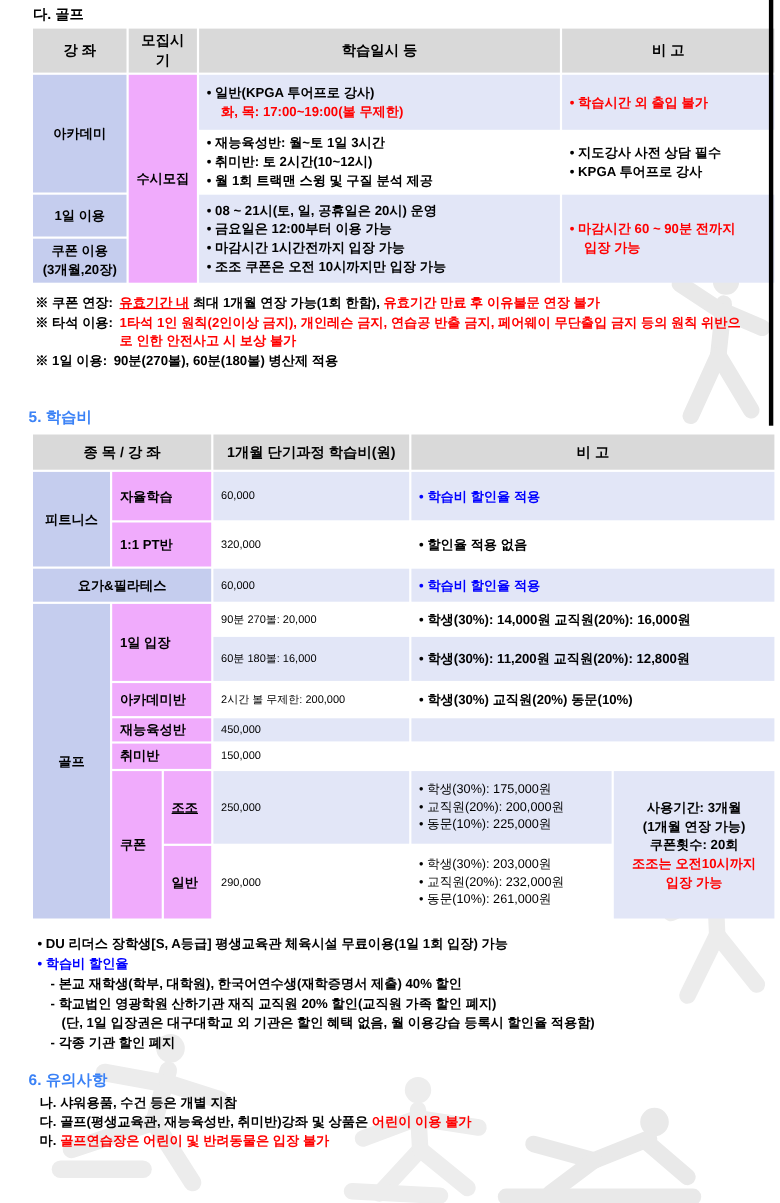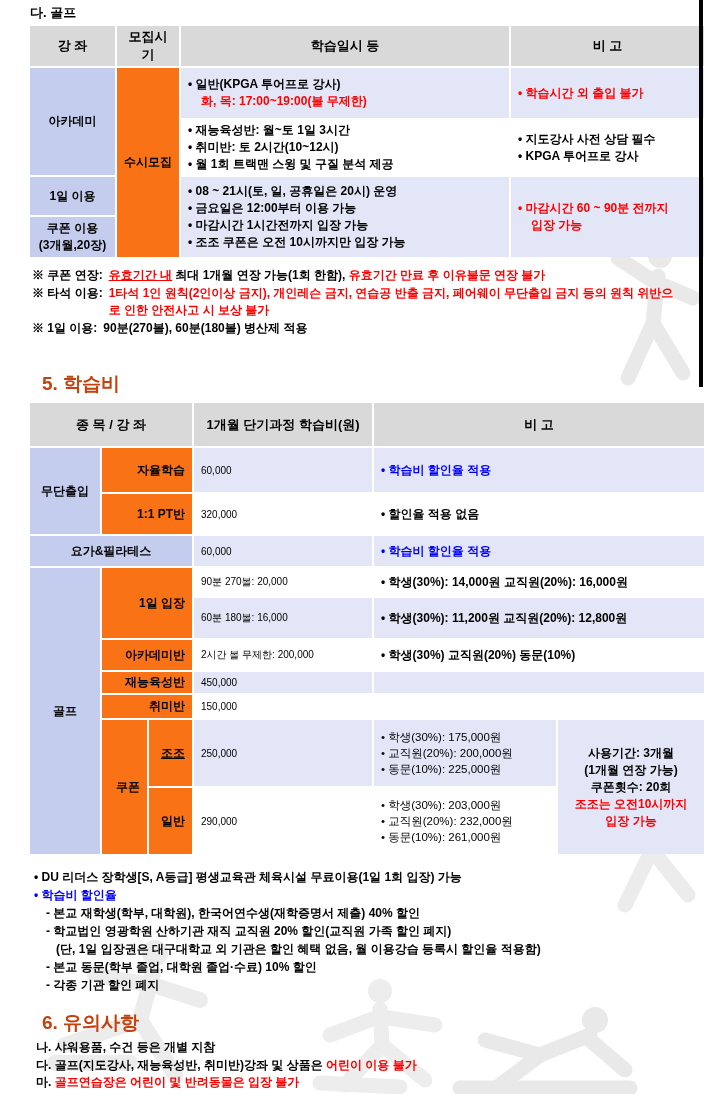--- a/index.html
+++ b/index.html
@@ -3,29 +3,29 @@
 <meta charset="utf-8">
 <style>
   html,body{margin:0;padding:0;background:#fff;}
   .page{position:relative;width:709px;height:1094px;background:#fff;overflow:hidden;
         font-family:"Liberation Sans",sans-serif;color:#000;font-size:12px;font-weight:bold;}
   .content{position:relative;z-index:2;}
   .wm{position:absolute;z-index:1;}
   .edge-line{position:absolute;left:699px;top:0;width:4px;height:387px;background:#000;z-index:3;}
 
   .sec-c{margin:4px 0 2px 30px;font-size:13px;}
-  .sec-green{color:#c2410c;font-size:19px;margin-left:42px;}
+  .sec-green{color:#3b82f6;font-size:14px;margin-left:26px;}
   .sec5{margin-top:34px;margin-bottom:4px;}
   .sec6{margin-top:16px;}
 
   table{border-collapse:separate;border-spacing:2px;table-layout:fixed;margin-left:28px;}
   td{padding:2px 7px;vertical-align:middle;overflow:hidden;}
   .hdr{background:#d9d9d9;text-align:center;font-size:13px;}
   .c1{background:#c5cdee;text-align:center;}
-  .c2{background:#f97316;text-align:right;}
+  .c2{background:#f0abfc;text-align:left;}
   .lav{background:#e2e6f7;}
   .wht{background:#ffffff;}
   .ln{line-height:17px;}
   .indent{padding-left:13px;}
   .red{color:#ff0000;}
   .blue{color:#0000ff;}
   .u{text-decoration:underline;}
   .price{font-weight:normal;font-size:10px;padding-right:10px;}
   .mini{font-weight:normal;font-size:11.5px;line-height:16px;}
   .usage{text-align:center;line-height:17px;}
@@ -181,27 +181,27 @@
     <table class="t2">
       <colgroup>
           <col style="width:70px">
           <col style="width:45px">
           <col style="width:43px">
           <col style="width:178px">
           <col style="width:182px">
           <col style="width:146px">
         </colgroup>
       <tbody>
-          <tr style="height:43px">
+          <tr style="height:32px">
         <td class="hdr" colspan="3">종 목 / 강 좌</td>
         <td class="hdr">1개월 단기과정 학습비(원)</td>
         <td class="hdr" colspan="2">비  고</td>
       </tr>
       <tr style="height:44px">
-        <td class="c1" rowspan="2">무단출입</td>
+        <td class="c1" rowspan="2">피트니스</td>
         <td class="c2" colspan="2">자율학습</td>
         <td class="lav price">60,000</td>
         <td class="lav blue" colspan="2">• 학습비 할인율 적용</td>
       </tr>
       <tr style="height:40px">
         <td class="c2" colspan="2">1:1 PT반</td>
         <td class="wht price">320,000</td>
         <td class="wht" colspan="2">• 할인율 적용 없음</td>
       </tr>
       <tr style="height:30px">
@@ -262,25 +262,24 @@
       </tr>
     </tbody>
       </table>
 
     <div class="bullets">
       <div>• DU 리더스 장학생[S, A등급] 평생교육관 체육시설 무료이용(1일 1회 입장) 가능</div>
       <div class="blue">• 학습비 할인율</div>
       <div class="b-ind1">- 본교 재학생(학부, 대학원), 한국어연수생(재학증명서 제출) 40% 할인</div>
       <div class="b-ind1">- 학교법인 영광학원 산하기관 재직 교직원 20% 할인(교직원 가족 할인 폐지)</div>
       <div class="b-ind2">(단, 1일 입장권은 대구대학교 외 기관은 할인 혜택 없음, 월 이용강습 등록시 할인율 적용함)</div>
-      <div class="b-ind1">- 본교 동문(학부 졸업, 대학원 졸업·수료) 10% 할인</div>
       <div class="b-ind1">- 각종 기관 할인 폐지</div>
     </div>
 
     <div class="sec-green sec6">6. 유의사항</div>
     <div class="notice">
       <div>나. 샤워용품, 수건 등은 개별 지참</div>
-      <div><span>다. 골프(지도강사, 재능육성반, 취미반)강좌 및 상품은 </span><span class="red">어린이 이용 불가</span></div>
+      <div><span>다. 골프(평생교육관, 재능육성반, 취미반)강좌 및 상품은 </span><span class="red">어린이 이용 불가</span></div>
       <div><span>마. </span><span class="red">골프연습장은 어린이 및 반려동물은 입장 불가</span></div>
     </div>
 
   </div>
 </div>
 
 </body></html>

